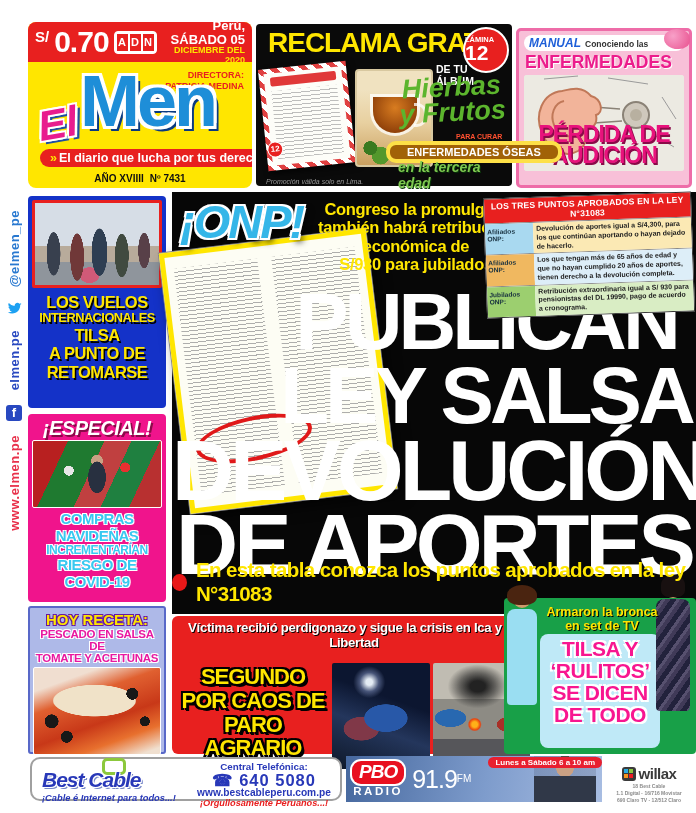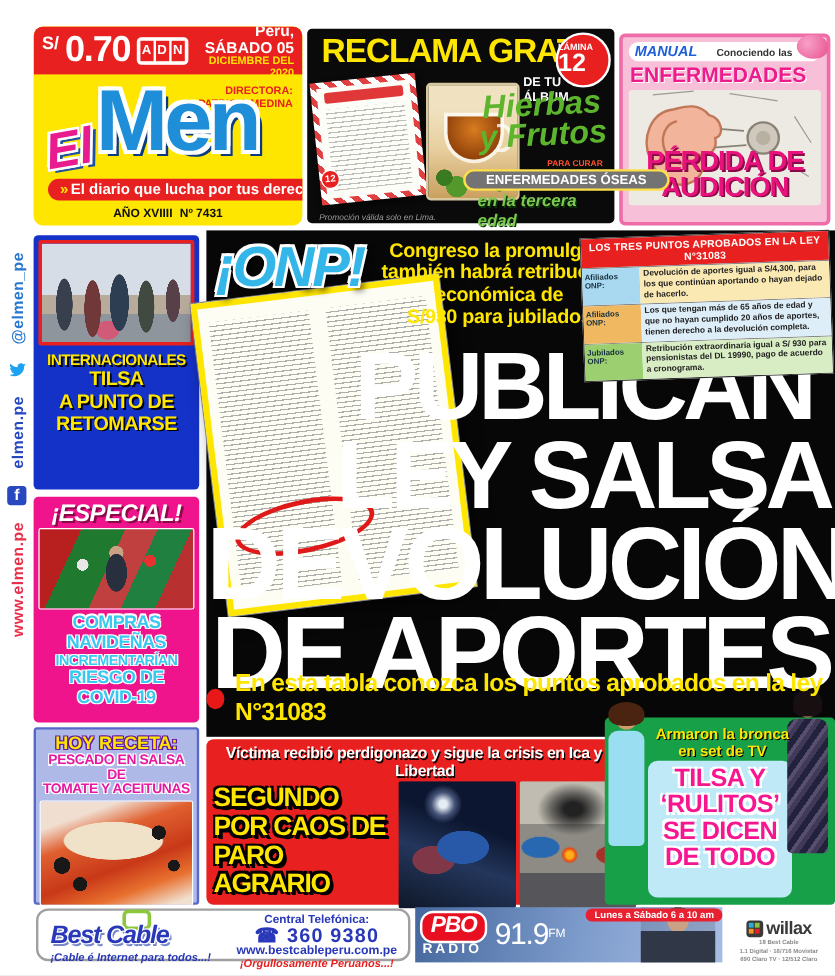--- a/index.html
+++ b/index.html
@@ -48,27 +48,27 @@
       radial-gradient(circle 9px at 32% 90%, #54982c 97%, transparent),
       radial-gradient(circle 6px at 80% 88%, #3a7a20 97%, transparent),
       linear-gradient(180deg,#f0e2c0 0 20%,#e8d0a0 55%,#caa060 100%); }
   .cup { position:absolute; left:16px; top:26px; width:44px; height:36px; border-radius:0 0 22px 22px; background:radial-gradient(circle at 50% 30%,#d87c20,#8a3c08 80%); box-shadow:0 0 0 3px rgba(255,255,255,.75); }
   .cup::after { content:""; position:absolute; right:-10px; top:6px; width:10px; height:18px; border:3px solid rgba(255,255,255,.75); border-left:none; border-radius:0 10px 10px 0; }
   .album-label { position:absolute; left:176px; top:2px; color:#fff; font-weight:bold; font-size:10.5px; }
   .hierbas { position:absolute; left:130px; top:14px; width:124px; text-align:center; color:#5cb52d; font-style:italic; font-weight:bold; line-height:.92; transform:rotate(-3deg); z-index:2; }
   .hierbas .h1 { font-size:27px; display:block; }
   .hierbas .h2 { font-size:27px; display:block; }
   .cure { position:absolute; left:196px; top:72px; color:#ff5030; font-size:7px; font-weight:bold; z-index:2; }
-  .oseas { position:absolute; left:126px; top:80px; background:#737373; color:#fff; border:2px solid #fde047; border-radius:10px; font-size:11px; font-weight:bold; padding:1px 17px; white-space:nowrap; z-index:2; }
+  .oseas { position:absolute; left:126px; top:80px; background:#a16207; color:#fff; border:4px solid #fde047; border-radius:10px; font-size:11px; font-weight:bold; padding:1px 17px; white-space:nowrap; z-index:2; }
   .tercera { position:absolute; left:138px; top:98px; color:#7ec850; font-style:italic; font-weight:bold; font-size:14px; z-index:2; text-shadow:1px 1px 0 #083808; }
   .promo-foot { position:absolute; bottom:1px; left:10px; color:#9a9a9a; font-style:italic; font-size:7px; }
 
   
   .manual { position:absolute; left:516px; top:28px; width:176px; height:160px; background:#f8c0d8; border:3px solid #ee6ca8; border-radius:5px; padding:4px 5px; }
-  .manual-head { background:#fff; border-radius:9px; padding:1px 5px; display:flex; gap:16px; align-items:baseline; position:relative; }
+  .manual-head { background:#fff; border-radius:9px; padding:1px 5px; display:flex; gap:4px; align-items:baseline; position:relative; }
   .mn-k1 { color:#1e5fd8; font-size:12px; font-weight:bold; font-style:italic; }
   .mn-k2 { color:#333; font-size:8.5px; font-weight:bold; }
   .mn-blob { position:absolute; right:-6px; top:-6px; width:26px; height:20px; border-radius:50% 50% 45% 55%; background:radial-gradient(circle at 35% 35%,#f8a0c8,#e8508e); }
   .mn-k3 { color:#ec1c8c; font-size:17.5px; font-weight:bold; letter-spacing:0; margin:1px 0 2px 1px; text-shadow:1px 1px 0 #fff; }
   .ear-box { position:relative; height:96px; background:#eceae2; border-radius:3px; overflow:hidden; }
   .manual-title { position:absolute; left:0; bottom:5px; width:100%; text-align:center; color:#e8127c; font-weight:bold; font-size:23px; line-height:.92; letter-spacing:-1px; text-shadow:1.5px 1.5px 0 #8a0a48; }
 
   
   .vuelos { position:absolute; left:28px; top:196px; width:138px; height:212px; background:#1432c8; border-radius:4px; padding:4px; box-shadow:0 0 0 2px #fff; }
   .vuelos-photo { height:88px; border:3px solid #e8201f; border-radius:2px;
@@ -131,21 +131,21 @@
   .hl.h2 { top:170px; left:104px; width:420px; font-size:80px; }
   .hl.h3 { top:242px; }
   .hl.h4 { top:316px; }
   .main-note { position:absolute; bottom:8px; left:0; width:100%; display:flex; align-items:center; justify-content:center; gap:9px; z-index:3; }
   .main-note .dot { width:17px; height:17px; border-radius:50%; background:#e81818; }
   .main-note .txt { color:#ffe600; font-size:20.5px; font-weight:bold; letter-spacing:-.6px; }
 
   
   .agro { position:absolute; left:172px; top:616px; width:364px; height:138px; background:#e8201f; border-radius:6px; padding:4px 6px; }
   .agro-kicker { text-align:center; color:#fff; font-weight:bold; font-size:13.2px; letter-spacing:-.3px; text-shadow:1px 1px 0 #000; }
-  .agro-body { display:flex; margin-top:1px; gap:4px; }
+  .agro-body { display:flex; margin-top:13px; gap:4px;text-align:center; }
   .agro-title { width:150px; color:#ffe600; font-weight:bold; line-height:1.08; padding-top:2px; }
   .agro-title span { display:block; font-size:22px; letter-spacing:-1px; text-shadow:-2px -2px 0 #000,2px -2px 0 #000,-2px 2px 0 #000,2px 2px 0 #000,3px 3px 0 #000; }
   .agro-photos { flex:1; display:flex; gap:3px; }
   .agro-photos .ph { flex:1; height:106px; border-radius:2px; }
   .ph-night { background:
       radial-gradient(circle 16px at 38% 18%, rgba(240,248,255,.95) 20%, rgba(180,200,255,.35) 60%, transparent),
       radial-gradient(ellipse 22px 14px at 55% 52%, #2858a8 97%, transparent),
       radial-gradient(ellipse 18px 12px at 30% 62%, #803848 97%, transparent),
       linear-gradient(200deg,#0c1630 0 35%,#24365c 60%,#0e1828 100%); }
   .ph-road { background:
@@ -179,21 +179,21 @@
   .bc-logo { position:relative; color:#2838b8; font-size:21px; font-weight:bold; font-style:italic; letter-spacing:-1px; text-shadow:-1px -1px 0 #fff,1px -1px 0 #fff,-1px 1px 0 #fff,1px 1px 0 #fff,2px 2px 0 #7888c8; }
   .bc-slogan { position:relative; color:#2838b8; font-size:9.3px; font-weight:bold; font-style:italic; margin-top:1px; white-space:nowrap; }
   .bc-right { flex:1; text-align:center; color:#2838b8; line-height:1.0; padding-top:1px; }
   .bc-phl { font-size:9.8px; font-weight:bold; }
   .bc-ph  { font-size:16.5px; font-weight:bold; letter-spacing:1px; }
   .bc-web { font-size:10.2px; font-weight:bold; }
   .bc-sl2 { color:#e82020; font-size:9.2px; font-weight:bold; font-style:italic; }
 
   .fpbo { position:absolute; left:346px; top:756px; width:350px; height:46px; display:flex; }
   .pbo-bar { position:relative; flex:1; background:linear-gradient(100deg,#46689e 0%,#7e9ccc 55%,#a8bde2 100%); display:flex; align-items:center; padding:0 6px; gap:8px; }
-  .pbo-logo { }
+  .pbo-logo { text-align:center; }
   .pbo-box { display:inline-block; background:#e81020; color:#fff; font-weight:bold; font-style:italic; font-size:19px; padding:0 7px 1px; border-radius:9px; box-shadow:0 0 0 2px #fff; letter-spacing:-1px; }
   .pbo-radio { color:#fff; font-weight:bold; font-size:11.5px; letter-spacing:2.5px; margin-top:1px; }
   .pbo-freq { color:#fff; font-size:25px; font-weight:normal; letter-spacing:-1px; }
   .pbo-freq .fm { font-size:10px; vertical-align:6px; letter-spacing:0; }
   .pbo-man { margin-left:auto; width:62px; height:46px;
     background:
       linear-gradient(180deg,transparent 0 20px,#303848 20px) ,
       radial-gradient(circle 9px at 50% 26%, #caa184 97%, transparent),
       radial-gradient(ellipse 11px 7px at 50% 15%, #4a4a4a 97%, transparent),
       linear-gradient(90deg,rgba(20,24,40,.15),rgba(20,24,40,.15)); }
@@ -301,20 +301,21 @@
       <div class="manual-title">
         <span>PÉRDIDA DE</span><br>
         <span>AUDICIÓN</span>
       </div>
     </div>
   </div>
 
   <div class="vuelos">
     <div class="vuelos-photo"></div>
     <div class="vuelos-title">
+      <span>LOS VUELOS</span>
       <span class="narrow">INTERNACIONALES</span>
       <span>TILSA</span>
       <span>A PUNTO DE</span>
       <span>RETOMARSE</span>
     </div>
   </div>
 
   <div class="especial">
     <div class="esp-label">¡ESPECIAL!</div>
     <div class="esp-photo"></div>
@@ -420,21 +421,21 @@
   </div>
 
   <div class="fbest">
     <div class="bc-left">
       <span class="bc-tv"></span>
       <div class="bc-logo">Best Cable</div>
       <div class="bc-slogan">¡Cable é Internet para todos...!</div>
     </div>
     <div class="bc-right">
       <div class="bc-phl">Central Telefónica:</div>
-      <div class="bc-ph">☎ 360 9380</div>
+      <div class="bc-ph">☎ 640 5080</div>
       <div class="bc-web">www.bestcableperu.com.pe</div>
       <div class="bc-sl2">¡Orgullosamente Peruanos...!</div>
     </div>
   </div>
 
   <div class="fpbo">
     <div class="pbo-bar">
       <div class="pbo-logo">
         <span class="pbo-box">PBO</span>
         <div class="pbo-radio">RADIO</div>

